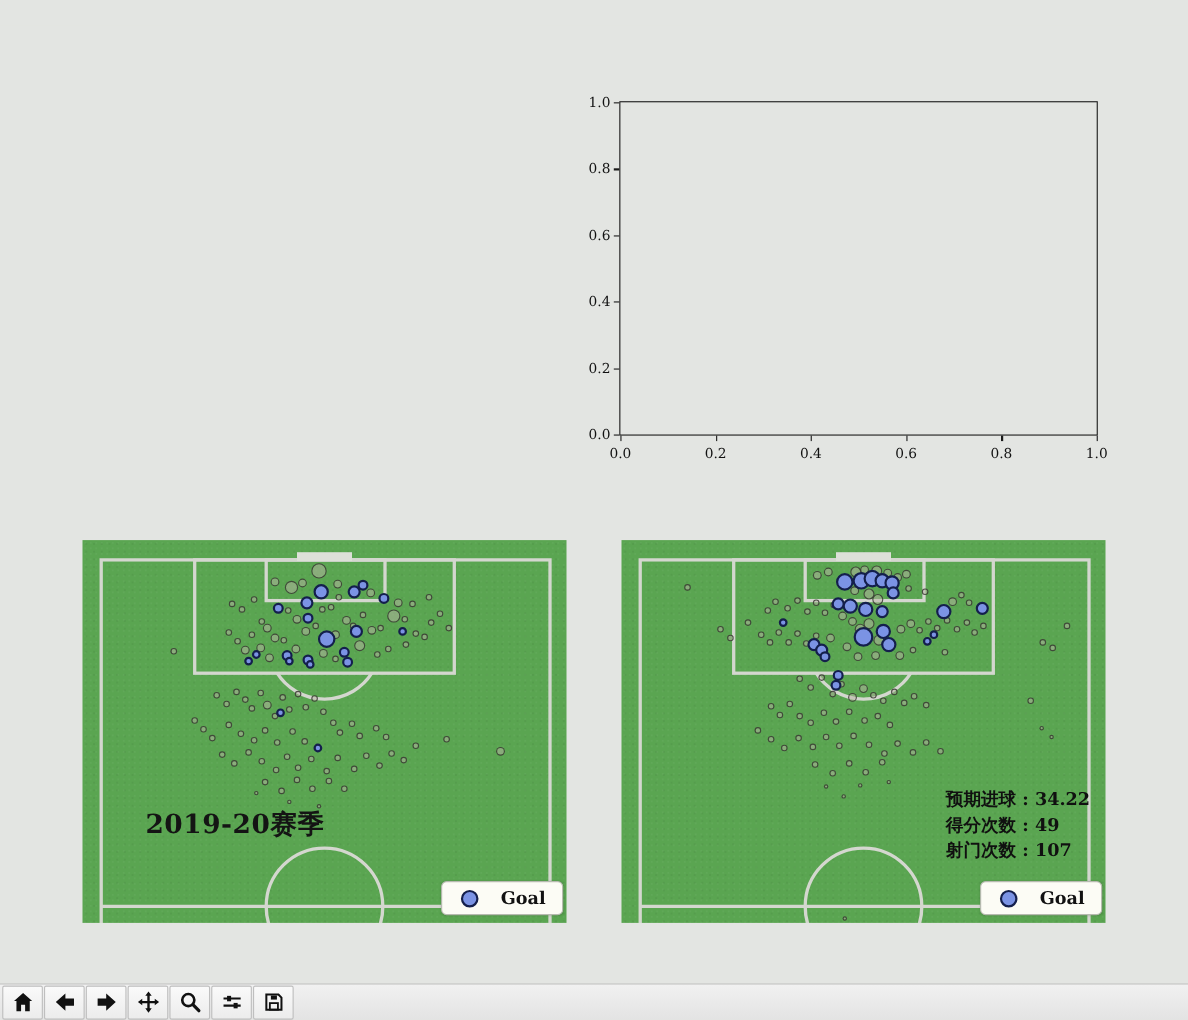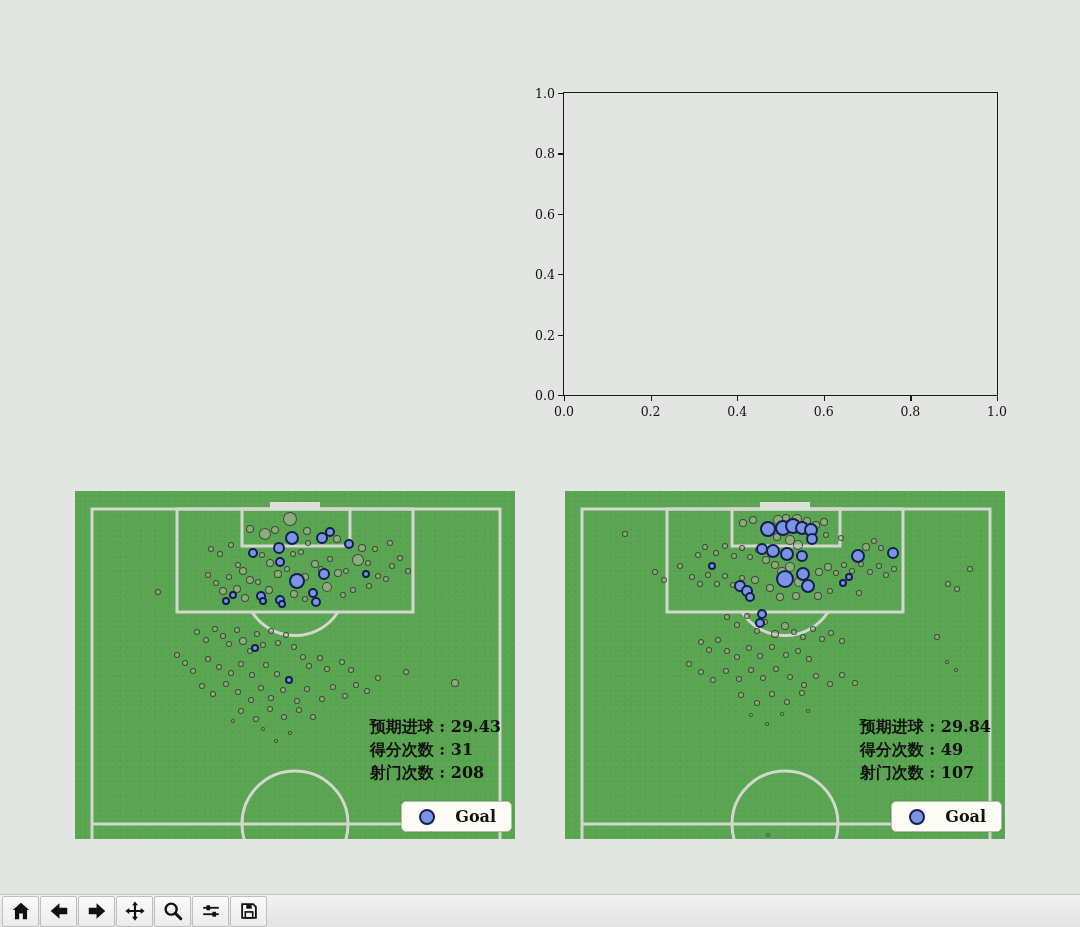--- a/index.html
+++ b/index.html
@@ -237,25 +237,21 @@
           <div class="shot goal" style="left: 54.8%; top: 31.8%; width: 10px; height: 10px;"></div>
           <div class="shot goal" style="left: 42.3%; top: 30.2%; width: 10px; height: 10px;"></div>
           <div class="shot goal" style="left: 46.6%; top: 31.2%; width: 10px; height: 10px;"></div>
           <div class="shot goal" style="left: 34.3%; top: 31.6%; width: 8px; height: 8px;"></div>
           <div class="shot goal" style="left: 35.9%; top: 29.9%; width: 8px; height: 8px;"></div>
           <div class="shot goal" style="left: 42.7%; top: 31.6%; width: 8px; height: 8px;"></div>
           <div class="shot goal" style="left: 47%; top: 32.4%; width: 8px; height: 8px;"></div>
           <div class="shot goal" style="left: 40.9%; top: 45.1%; width: 8px; height: 8px;"></div>
           <div class="shot goal" style="left: 48.6%; top: 54.3%; width: 8px; height: 8px;"></div>
         </div>
-      <div class="stats">
-        <div>预期进球 : 29.43</div>
-        <div>得分次数 : 31</div>
-        <div>射门次数 : 208</div>
-      </div>
+      <div class="season">2019-20赛季</div>
       <div class="legend">
         <span class="dot"></span>
         <span class="lab">Goal</span>
       </div>
     </div>
 
     <div class="pitch p1">
       <svg viewBox="0 0 440 348" preserveAspectRatio="none">
         <g stroke="#d4d7cf" stroke-width="3" fill="none">
           <rect x="17" y="18" width="408" height="400"></rect>
@@ -397,21 +393,21 @@
           <div class="shot goal" style="left: 39.8%; top: 27.3%; width: 12px; height: 12px;"></div>
           <div class="shot goal" style="left: 41.4%; top: 28.7%; width: 12px; height: 12px;"></div>
           <div class="shot goal" style="left: 42%; top: 30.5%; width: 10px; height: 10px;"></div>
           <div class="shot goal" style="left: 63.2%; top: 26.4%; width: 8px; height: 8px;"></div>
           <div class="shot goal" style="left: 64.5%; top: 24.8%; width: 8px; height: 8px;"></div>
           <div class="shot goal" style="left: 33.4%; top: 21.6%; width: 8px; height: 8px;"></div>
           <div class="shot goal" style="left: 44.8%; top: 35.3%; width: 10px; height: 10px;"></div>
           <div class="shot goal" style="left: 44.3%; top: 37.9%; width: 10px; height: 10px;"></div>
         </div>
       <div class="stats">
-        <div>预期进球 : 29.84</div>
+        <div>预期进球 : 34.22</div>
         <div>得分次数 : 49</div>
         <div>射门次数 : 107</div>
       </div>
       <div class="legend">
         <span class="dot"></span>
         <span class="lab">Goal</span>
       </div>
     </div>
   </div>
 

